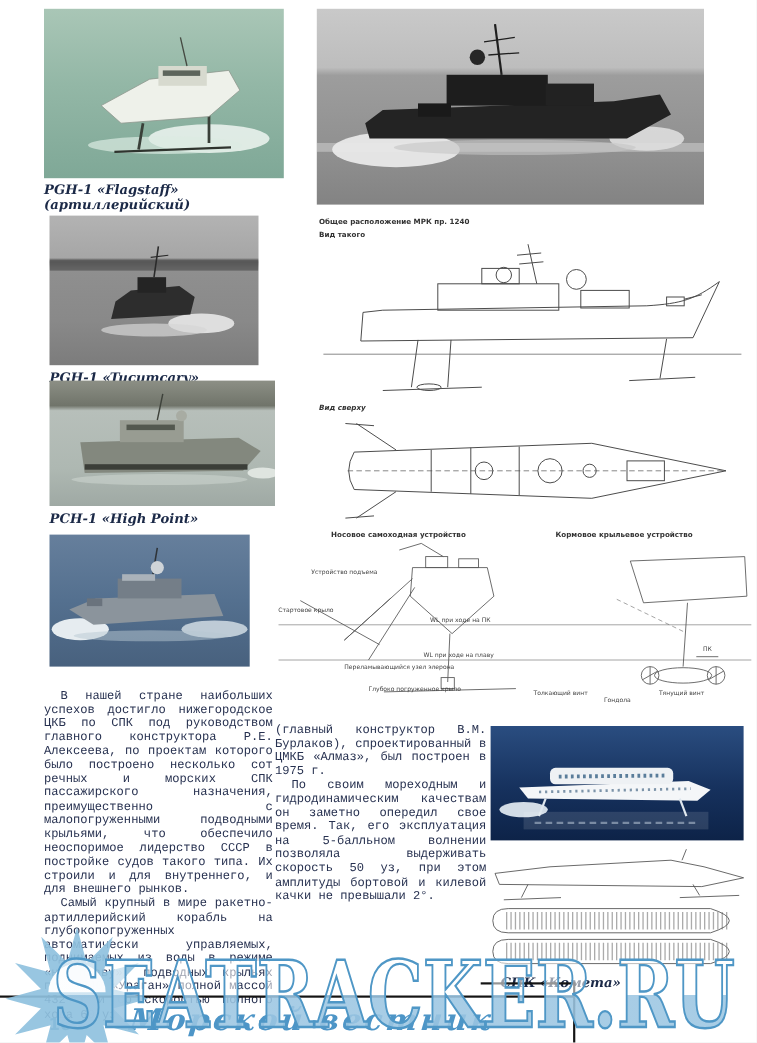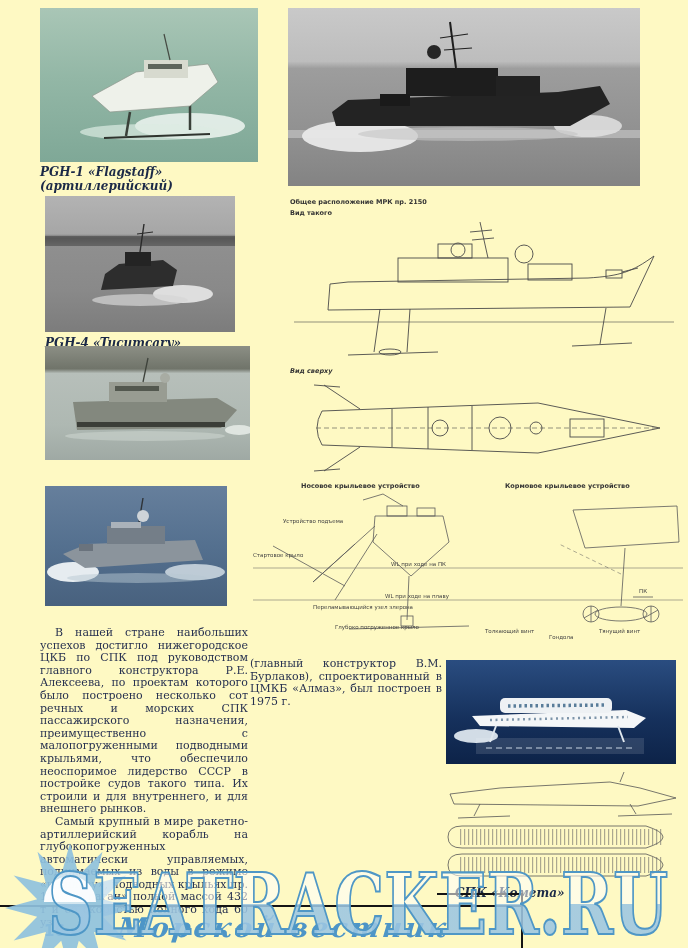--- a/index.html
+++ b/index.html
@@ -1,23 +1,23 @@
 <!DOCTYPE html>
 <html><head>
 <meta charset="utf-8">
 <style>
   html,body{margin:0;padding:0;background:#e8e8e8;}
-  #page{position:relative;width:688px;height:948px;background:#fef9c3;overflow:hidden;
+  #page{position:relative;width:688px;height:948px;background:#ffffff;overflow:hidden;
         font-family:"DejaVu Serif","Liberation Serif",serif;color:#22304f;}
   figure{margin:0;}
   .photo{position:absolute;overflow:hidden;}
   .photo svg{display:block;width:100%;height:100%;}
   .cap{position:absolute;font-weight:bold;font-style:italic;font-size:12px;line-height:1.2;color:#1b2947;}
   .bodytext{position:absolute;font-size:11px;line-height:12.6px;text-align:justify;color:#273150;}
-  .bodytext p{margin:0;text-indent:15px;}
+  .bodytext p{margin:0;text-indent:15px;font-family:Liberation Mono, monospace;}
   .bodytext p.noindent{text-indent:0;}
   .drawlabel{position:absolute;font-family:"DejaVu Sans","Liberation Sans",sans-serif;
              font-size:6.5px;font-weight:bold;color:#333;white-space:nowrap;}
   .tinylabel{position:absolute;font-family:"DejaVu Sans","Liberation Sans",sans-serif;
              font-size:5.5px;color:#444;white-space:nowrap;}
   .lineart{position:absolute;}
   .lineart svg{display:block;width:100%;height:100%;}
   
   .bg-pgh1{background:linear-gradient(180deg,#a9c6b6 0%,#93b7a6 45%,#7fa897 100%);}
   .bg-pgh2{background:linear-gradient(180deg,#b3b3b3 0%,#a6a6a6 28%,#5d5d5d 31%,#8f8f8f 36%,#898989 70%,#7c7c7c 100%);}
@@ -59,34 +59,35 @@
     <svg viewBox="0 0 190 136">
       <rect x="0" y="40" width="190" height="10" fill="#555555" opacity="0.75"></rect>
       <ellipse cx="138" cy="98" rx="30" ry="9" fill="#e3e3e3" opacity="0.95"></ellipse>
       <ellipse cx="95" cy="104" rx="48" ry="6" fill="#d6d6d6" opacity="0.7"></ellipse>
       <path d="M56,94 L60,78 L74,68 L118,64 L132,74 L128,90 Z" fill="#2d2d2d"></path>
       <rect x="80" y="56" width="26" height="14" fill="#242424"></rect>
       <line x1="95" y1="56" x2="99" y2="28" stroke="#2a2a2a" stroke-width="1.4"></line>
       <line x1="92" y1="38" x2="108" y2="36" stroke="#2a2a2a" stroke-width="1"></line>
     </svg>
   </figure>
-  <div class="cap" style="left:45px;top:336px;width:200px;">PGH-4 «Tucumcary»</div>
+  <div class="cap" style="left:45px;top:336px;width:200px;">PGH-1 «Tucumcary»</div>
 
   <figure class="photo bg-pch1" style="left:45px;top:346px;width:205px;height:114px;">
     <svg viewBox="0 0 205 114">
       <path d="M28,56 L172,52 L192,64 L176,82 L32,84 Z" fill="#83887e"></path>
       <rect x="64" y="36" width="58" height="20" fill="#989c92"></rect>
       <rect x="70" y="40" width="44" height="5" fill="#53584f"></rect>
       <line x1="98" y1="36" x2="103" y2="12" stroke="#3e423b" stroke-width="1.3"></line>
       <circle cx="120" cy="32" r="5" fill="#a8aca3"></circle>
       <rect x="32" y="76" width="148" height="5" fill="#3b3e38"></rect>
       <ellipse cx="194" cy="84" rx="14" ry="5" fill="#dfe5e0"></ellipse>
       <ellipse cx="100" cy="90" rx="80" ry="5" fill="#c6cec9" opacity="0.7"></ellipse>
     </svg>
   </figure>
+  <div class="cap" style="left:45px;top:464px;width:200px;">PCH-1 «High Point»</div>
 
   <figure class="photo bg-phm1" style="left:45px;top:486px;width:182px;height:120px;">
     <svg viewBox="0 0 182 120">
       <ellipse cx="28" cy="86" rx="26" ry="10" fill="#eef3f6" opacity="0.95"></ellipse>
       <ellipse cx="150" cy="86" rx="30" ry="8" fill="#d9e3ea" opacity="0.8"></ellipse>
       <path d="M18,68 L42,58 L150,54 L158,74 L40,82 Z" fill="#8b949c"></path>
       <rect x="62" y="40" width="58" height="18" fill="#747e88"></rect>
       <rect x="66" y="36" width="30" height="6" fill="#aab2ba"></rect>
       <line x1="94" y1="36" x2="98" y2="12" stroke="#2e3338" stroke-width="1.4"></line>
       <circle cx="98" cy="30" r="6" fill="#cfd4d8"></circle>
@@ -110,21 +111,21 @@
       <rect x="208" y="68" width="44" height="20" fill="#222222"></rect>
       <line x1="168" y1="60" x2="162" y2="14" stroke="#1f1f1f" stroke-width="2"></line>
       <line x1="152" y1="30" x2="180" y2="26" stroke="#1f1f1f" stroke-width="1.2"></line>
       <line x1="156" y1="42" x2="184" y2="40" stroke="#1f1f1f" stroke-width="1.2"></line>
       <circle cx="146" cy="44" r="7" fill="#262626"></circle>
       <rect x="92" y="86" width="30" height="12" fill="#1a1a1a"></rect>
       <ellipse cx="180" cy="126" rx="110" ry="7" fill="#c4c4c4" opacity="0.6"></ellipse>
     </svg>
   </figure>
 
-  <div class="drawlabel" style="left:290px;top:198px;">Общее расположение МРК пр. 2150</div>
+  <div class="drawlabel" style="left:290px;top:198px;">Общее расположение МРК пр. 1240</div>
   <div class="drawlabel" style="left:290px;top:209px;">Вид такого</div>
 
   <div class="lineart" style="left:288px;top:214px;width:392px;height:150px;">
     <svg viewBox="0 0 392 150">
       <g stroke="#4a4a4a" stroke-width="0.9" fill="none">
         <line x1="6" y1="108" x2="386" y2="108" stroke-width="0.6"></line>
         <path d="M366,42 C344,58 332,62 300,64 L60,68 L42,70 L40,96 L342,93 Z"></path>
         <rect x="110" y="44" width="110" height="24"></rect>
         <rect x="150" y="30" width="34" height="14"></rect>
         <line x1="200" y1="44" x2="192" y2="8"></line>
@@ -189,37 +190,38 @@
         <ellipse cx="368" cy="132" rx="26" ry="7"></ellipse>
         <circle cx="338" cy="132" r="8"></circle>
         <circle cx="398" cy="132" r="8"></circle>
         <line x1="338" y1="124" x2="338" y2="140"></line>
         <line x1="331" y1="136" x2="345" y2="128"></line>
         <line x1="398" y1="124" x2="398" y2="140"></line>
         <line x1="391" y1="136" x2="405" y2="128"></line>
         <line x1="380" y1="115" x2="400" y2="115"></line>
       </g>
     </svg>
-    <span class="drawlabel" style="left:48px;top:0px;">Носовое крыльевое устройство</span>
+    <span class="drawlabel" style="left:48px;top:0px;">Носовое самоходная устройство</span>
     <span class="drawlabel" style="left:252px;top:0px;">Кормовое крыльевое устройство</span>
     <span class="tinylabel" style="left:30px;top:36px;">Устройство подъема</span>
     <span class="tinylabel" style="left:0px;top:70px;">Стартовое крыло</span>
     <span class="tinylabel" style="left:138px;top:79px;">WL при ходе на ПК</span>
     <span class="tinylabel" style="left:132px;top:111px;">WL при ходе на плаву</span>
     <span class="tinylabel" style="left:60px;top:122px;">Переламывающийся узел элерона</span>
     <span class="tinylabel" style="left:82px;top:142px;">Глубоко погруженное крыло</span>
     <span class="tinylabel" style="left:386px;top:106px;">ПК</span>
     <span class="tinylabel" style="left:232px;top:146px;">Толкающий винт</span>
     <span class="tinylabel" style="left:296px;top:152px;">Гондола</span>
     <span class="tinylabel" style="left:346px;top:146px;">Тянущий винт</span>
   </div>
 
 
   <div class="bodytext" style="left:250px;top:658px;width:192px;">
     <p class="noindent">(главный конструктор В.М. Бурлаков), спроектированный в ЦМКБ «Алмаз», был построен в 1975 г.</p>
+    <p>По своим мореходным и гидродинамическим качествам он заметно опередил свое время. Так, его эксплуатация на 5-балльном волнении позволяла выдерживать скорость 50 уз, при этом амплитуды бортовой и килевой качки не превышали 2°.</p>
   </div>
 
   <figure class="photo bg-kometa" style="left:446px;top:660px;width:230px;height:104px;">
     <svg viewBox="0 0 230 104">
       <ellipse cx="30" cy="76" rx="22" ry="7" fill="#e8f0f6" opacity="0.9"></ellipse>
       <path d="M26,56 L180,50 L200,58 L188,68 L34,66 Z" fill="#f4f6f8"></path>
       <rect x="54" y="38" width="112" height="15" rx="5" fill="#eef1f4"></rect>
       <line x1="62" y1="46" x2="160" y2="45" stroke="#5a7d9a" stroke-width="3.5" stroke-dasharray="2.5 3"></line>
       <line x1="44" y1="60" x2="182" y2="57" stroke="#7d94a9" stroke-width="2.5" stroke-dasharray="2 3.5"></line>
       <line x1="50" y1="66" x2="44" y2="82" stroke="#dfe7ee" stroke-width="2"></line>

